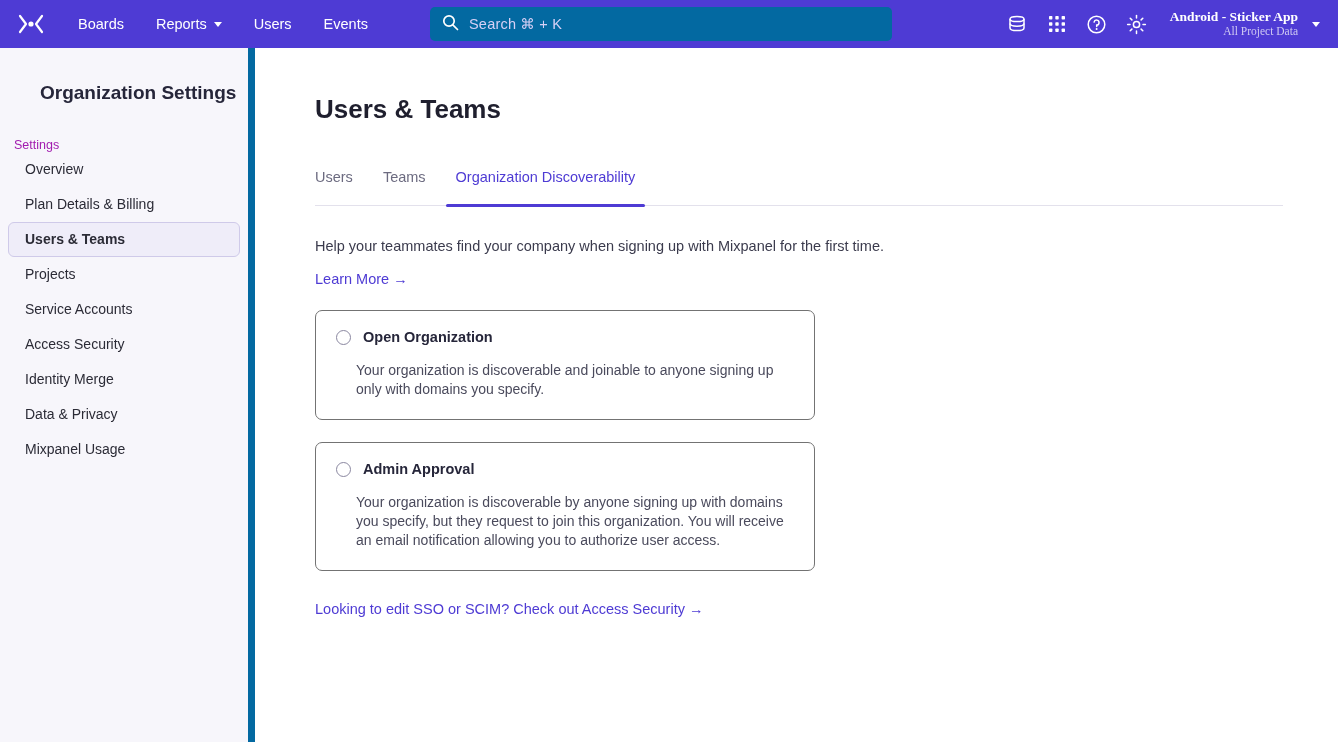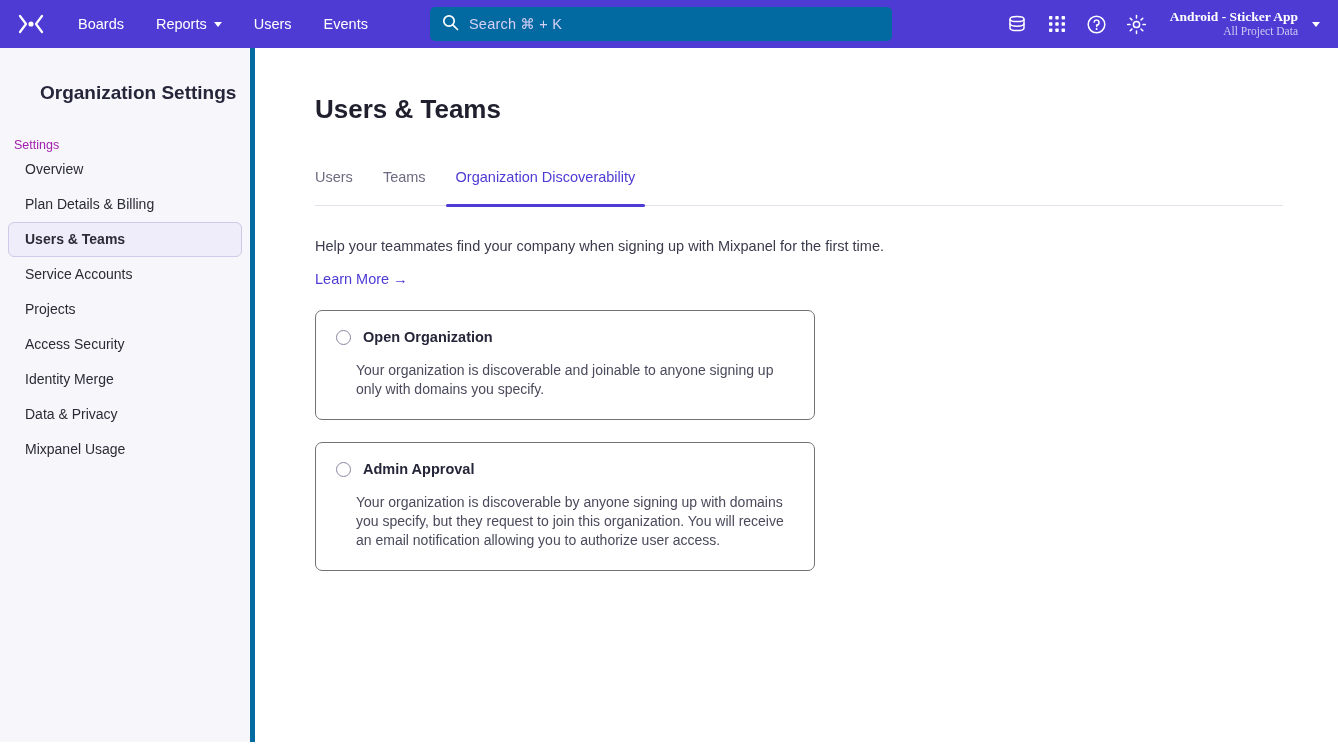--- a/index.html
+++ b/index.html
@@ -104,21 +104,21 @@
   }
 
   
   .body {
     display: flex;
     height: 694px;
   }
   .sidebar {
     width: 255px;
     background: #f7f6fb;
-    border-right: 5px solid #0369a1;
+    border-right: 7px solid #0369a1;
     padding-top: 34px;
     flex-shrink: 0;
   }
   .sidebar h1 {
     font-size: 19px;
     margin: 0 0 34px 40px;
     font-weight: bold;
     color: #26263a;
   }
   .sidebar-section {
@@ -349,24 +349,24 @@
     <div class="side-item">
       <span>Overview</span>
     </div>
     <div class="side-item">
       <span>Plan Details &amp; Billing</span>
     </div>
     <div class="side-item active">
       <span>Users &amp; Teams</span>
     </div>
     <div class="side-item">
+      <span>Projects</span>
+    </div>
+    <div class="side-item">
       <span>Service Accounts</span>
-    </div>
-    <div class="side-item">
-      <span>Projects</span>
     </div>
     <div class="side-item">
       <span>Access Security</span>
     </div>
     <div class="side-item">
       <span>Identity Merge</span>
     </div>
     <div class="side-item">
       <span>Data &amp; Privacy</span>
     </div>
@@ -403,14 +403,15 @@
 
     <div class="option-card">
       <div class="opt-head">
         <span class="radio"></span>
         <span class="opt-title">Admin Approval</span>
       </div>
       <div class="opt-desc">Your organization is discoverable by anyone signing up with domains you specify, but they request to join this organization. You will receive an email notification allowing you to authorize user access.</div>
     </div>
 
 
+    <a class="link bottom-link">Looking to edit SSO or SCIM? Check out Access Security →</a>
   </div>
 </div>
 
 </body></html>

